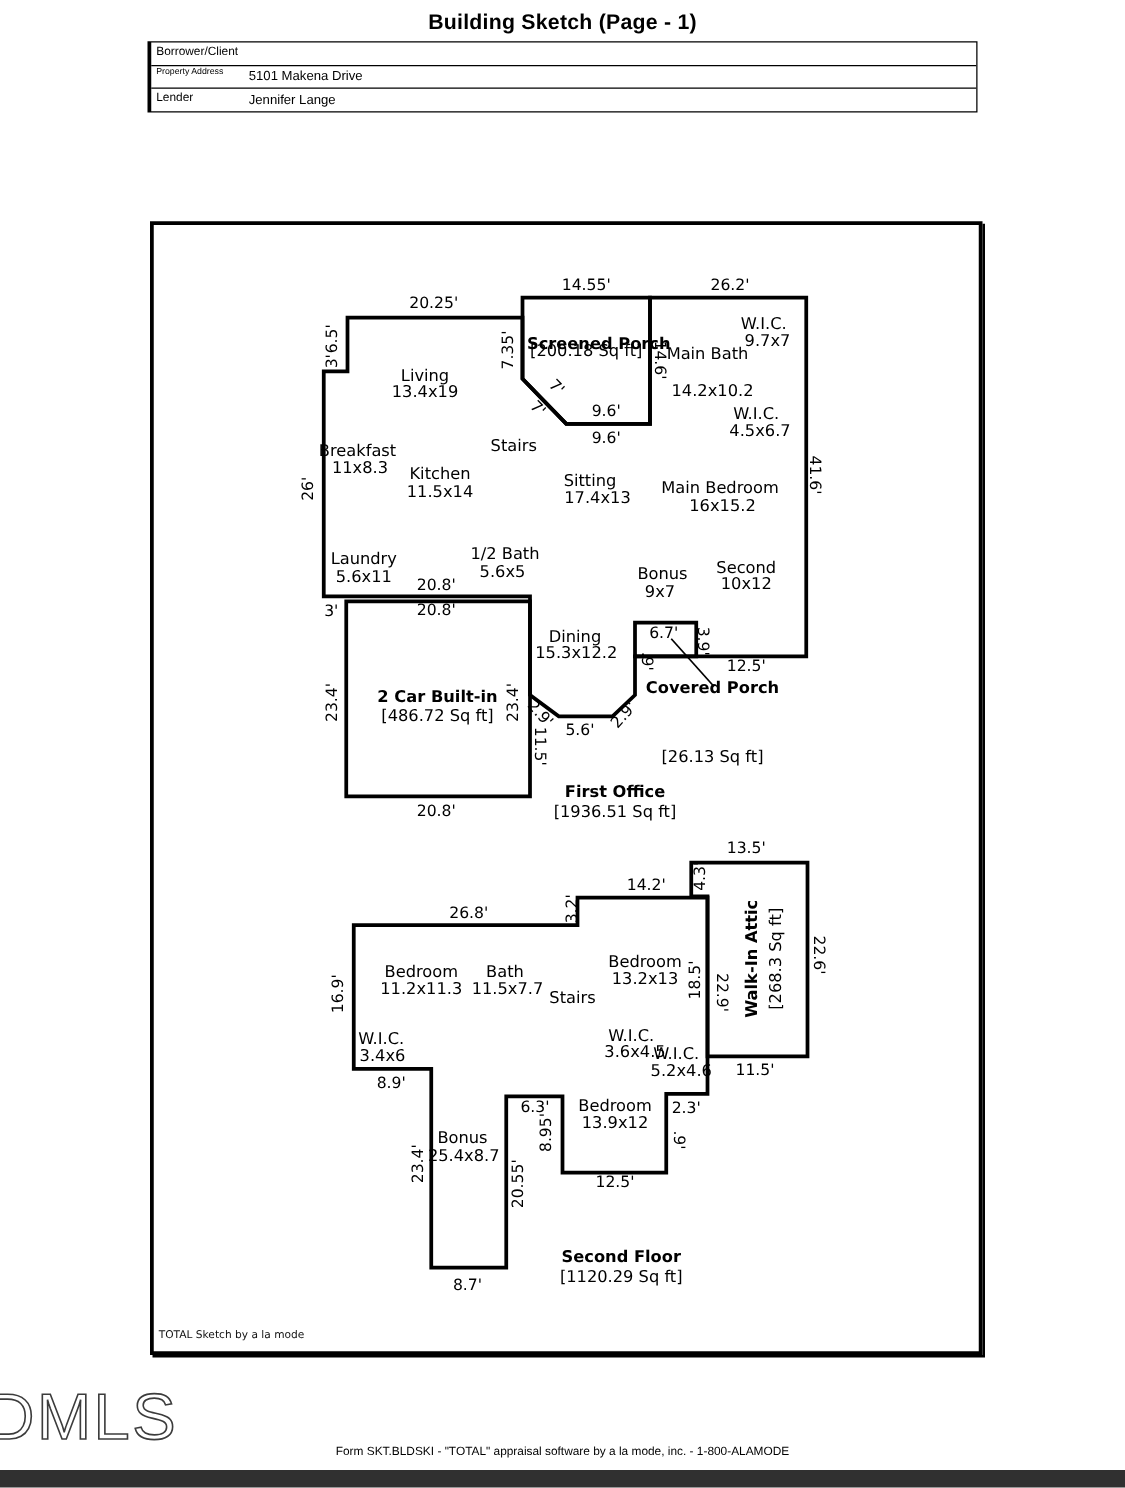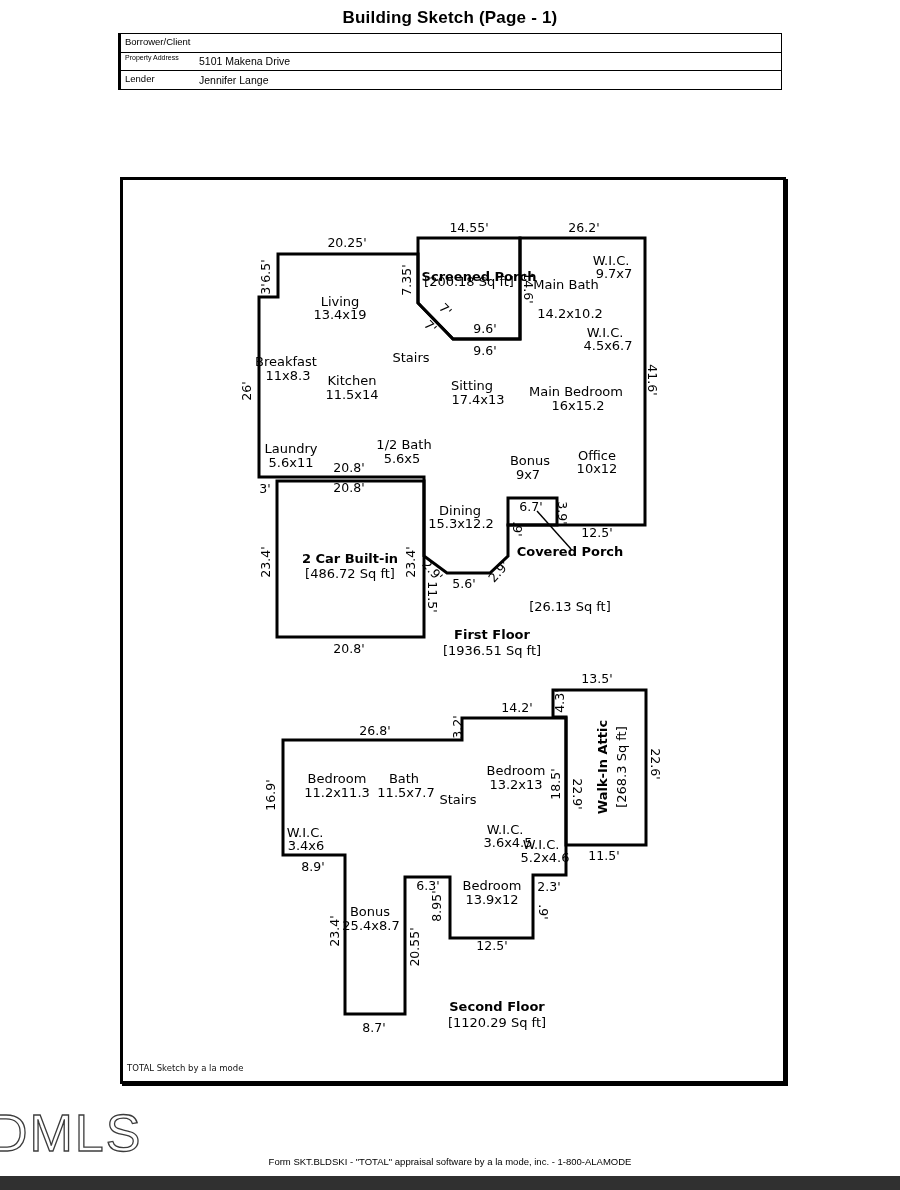--- a/index.html
+++ b/index.html
@@ -97,21 +97,21 @@
     <span class="lab" style="left: 576px; top: 391px; transform: translate(-50%, -50%);">Main Bedroom</span>
     <span class="lab" style="left: 578px; top: 405px; transform: translate(-50%, -50%);">16x15.2</span>
     <span class="lab dim" style="left: 247px; top: 391px; transform: translate(-50%, -50%) rotate(-90deg);">26'</span>
     <span class="lab dim" style="left: 652px; top: 380px; transform: translate(-50%, -50%) rotate(90deg);">41.6'</span>
     <span class="lab" style="left: 291px; top: 448px; transform: translate(-50%, -50%);">Laundry</span>
     <span class="lab" style="left: 291px; top: 462px; transform: translate(-50%, -50%);">5.6x11</span>
     <span class="lab" style="left: 404px; top: 444px; transform: translate(-50%, -50%);">1/2 Bath</span>
     <span class="lab" style="left: 402px; top: 458px; transform: translate(-50%, -50%);">5.6x5</span>
     <span class="lab" style="left: 530px; top: 460px; transform: translate(-50%, -50%);">Bonus</span>
     <span class="lab" style="left: 528px; top: 474px; transform: translate(-50%, -50%);">9x7</span>
-    <span class="lab" style="left: 597px; top: 455px; transform: translate(-50%, -50%);">Office</span>
+    <span class="lab" style="left: 597px; top: 455px; transform: translate(-50%, -50%);">Second</span>
     <span class="lab" style="left: 597px; top: 468px; transform: translate(-50%, -50%);">10x12</span>
     <span class="lab dim" style="left: 349px; top: 468px; transform: translate(-50%, -50%);">20.8'</span>
     <span class="lab dim" style="left: 265px; top: 489px; transform: translate(-50%, -50%);">3'</span>
     <span class="lab dim" style="left: 349px; top: 488px; transform: translate(-50%, -50%);">20.8'</span>
     <span class="lab" style="left: 460px; top: 510px; transform: translate(-50%, -50%);">Dining</span>
     <span class="lab" style="left: 461px; top: 523px; transform: translate(-50%, -50%);">15.3x12.2</span>
     <span class="lab dim" style="left: 531px; top: 507px; transform: translate(-50%, -50%);">6.7'</span>
     <span class="lab dim" style="left: 562px; top: 513px; transform: translate(-50%, -50%) rotate(90deg);">3.9'</span>
     <span class="lab dim" style="left: 517px; top: 529px; transform: translate(-50%, -50%) rotate(90deg);">.9'</span>
     <span class="lab dim" style="left: 597px; top: 533px; transform: translate(-50%, -50%);">12.5'</span>
@@ -119,21 +119,21 @@
     <span class="lab" style="left: 570px; top: 566px; transform: translate(-50%, -50%); margin-top: 40px;">[26.13 Sq ft]</span>
     <span class="lab dim" style="left: 266px; top: 562px; transform: translate(-50%, -50%) rotate(-90deg);">23.4'</span>
     <span class="lab dim" style="left: 411px; top: 562px; transform: translate(-50%, -50%) rotate(-90deg);">23.4'</span>
     <span class="lab b" style="left: 350px; top: 558px; transform: translate(-50%, -50%);">2 Car Built-in</span>
     <span class="lab" style="left: 350px; top: 573px; transform: translate(-50%, -50%);">[486.72 Sq ft]</span>
     <span class="lab dim" style="left: 432px; top: 571px; transform: translate(-50%, -50%) rotate(48deg);">2.9'</span>
     <span class="lab dim" style="left: 464px; top: 584px; transform: translate(-50%, -50%);">5.6'</span>
     <span class="lab dim" style="left: 499px; top: 572px; transform: translate(-50%, -50%) rotate(-48deg);">2.9'</span>
     <span class="lab dim" style="left: 432px; top: 597px; transform: translate(-50%, -50%) rotate(90deg);">11.5'</span>
     <span class="lab dim" style="left: 349px; top: 649px; transform: translate(-50%, -50%);">20.8'</span>
-    <span class="lab b" style="left: 492px; top: 634px; transform: translate(-50%, -50%);">First Floor</span>
+    <span class="lab b" style="left: 492px; top: 634px; transform: translate(-50%, -50%);">First Office</span>
     <span class="lab" style="left: 492px; top: 650px; transform: translate(-50%, -50%);">[1936.51 Sq ft]</span>
     <span class="lab dim" style="left: 597px; top: 679px; transform: translate(-50%, -50%);">13.5'</span>
     <span class="lab dim" style="left: 517px; top: 708px; transform: translate(-50%, -50%); text-align: center;">14.2'</span>
     <span class="lab dim" style="left: 560px; top: 701px; transform: translate(-50%, -50%) rotate(-90deg);">4.3'</span>
     <span class="lab dim" style="left: 458px; top: 727px; transform: translate(-50%, -50%) rotate(-90deg);">3.2'</span>
     <span class="lab dim" style="left: 375px; top: 731px; transform: translate(-50%, -50%);">26.8'</span>
     <span class="lab dim" style="left: 271px; top: 795px; transform: translate(-50%, -50%) rotate(-90deg);">16.9'</span>
     <span class="lab" style="left: 337px; top: 778px; transform: translate(-50%, -50%);">Bedroom</span>
     <span class="lab" style="left: 337px; top: 792px; transform: translate(-50%, -50%);">11.2x11.3</span>
     <span class="lab" style="left: 404px; top: 778px; transform: translate(-50%, -50%);">Bath</span>

